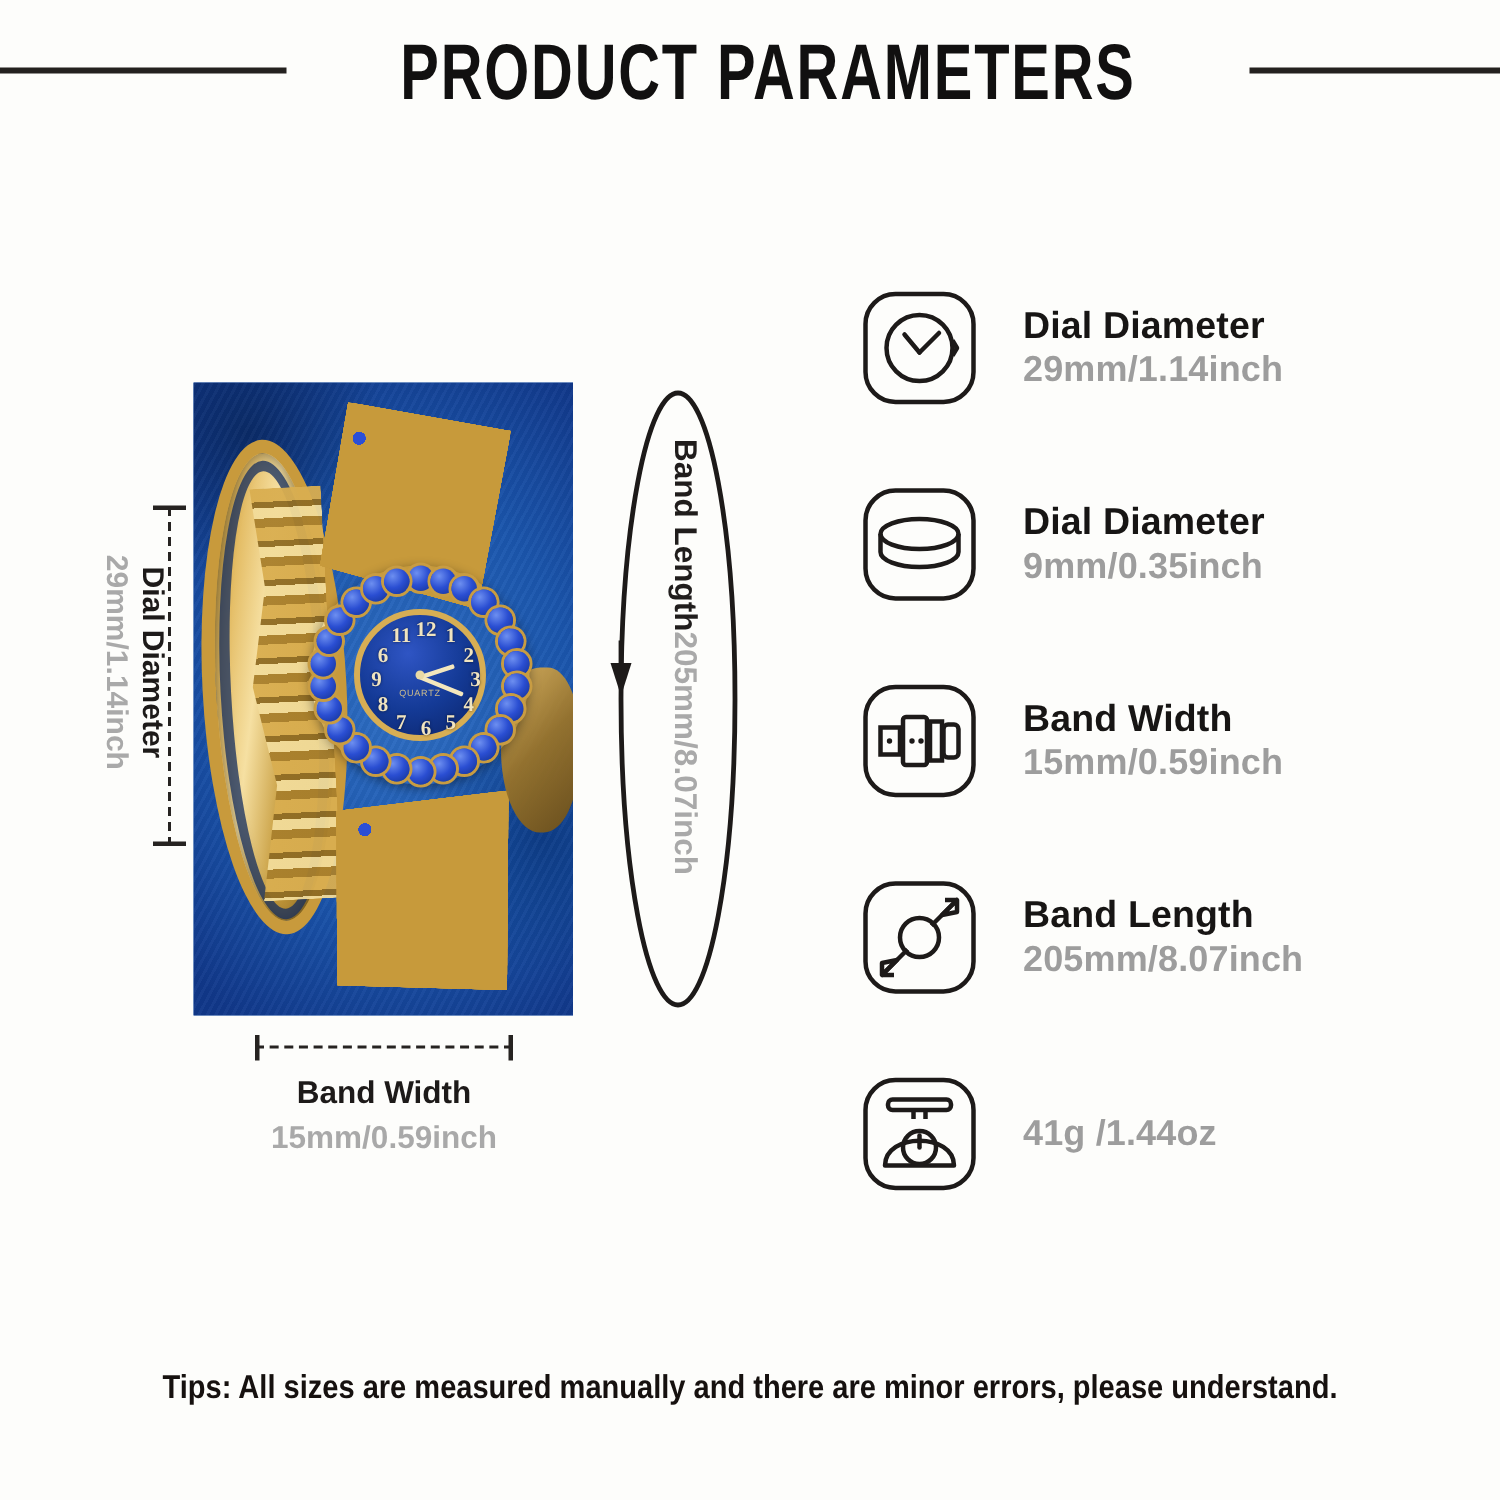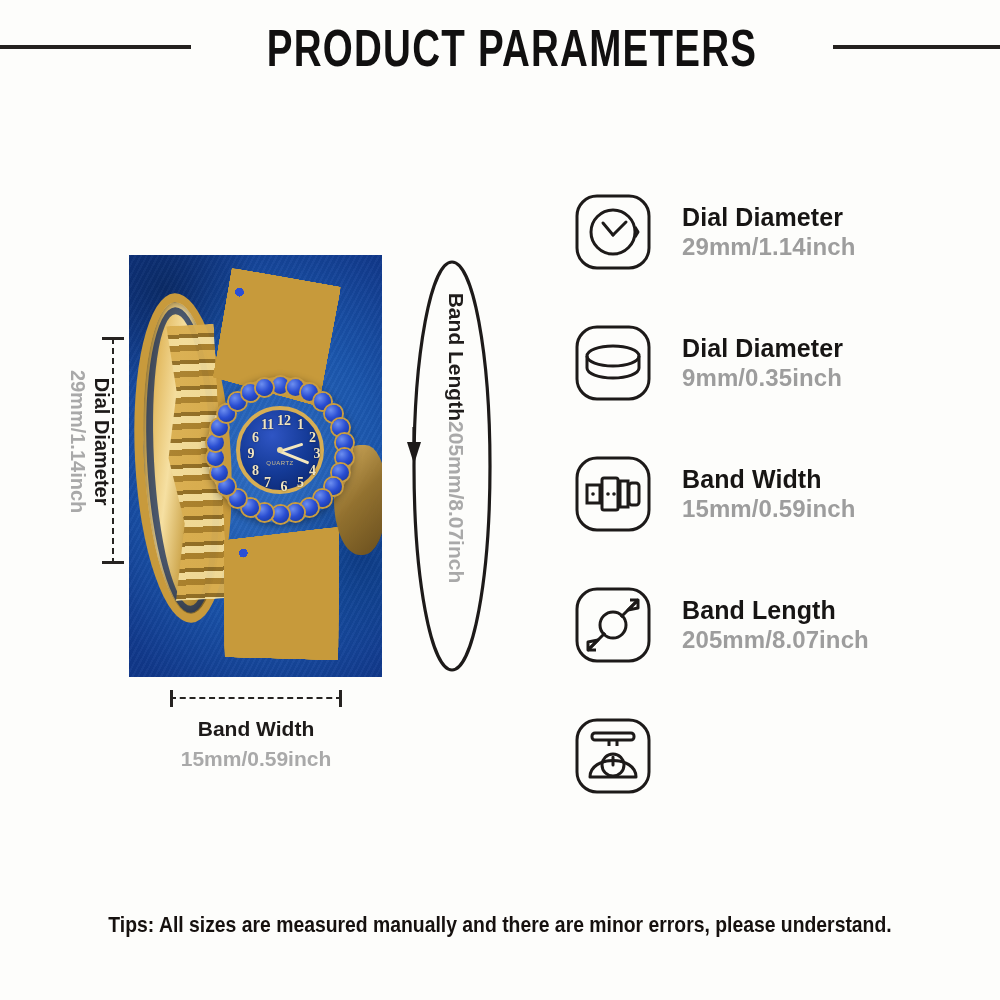--- a/index.html
+++ b/index.html
@@ -558,20 +558,21 @@
         <svg viewBox="0 0 82 82">
           <rect x="5" y="5" width="72" height="72" rx="20" ry="20" fill="none" stroke="#1d1a19" stroke-width="3"></rect>
           <rect x="20" y="18" width="42" height="7" rx="3" fill="none" stroke="#1d1a19" stroke-width="3"></rect>
           <path d="M 37 25 L 37 31 M 45 25 L 45 31" stroke="#1d1a19" stroke-width="3"></path>
           <path d="M 18 62 C 18 40, 64 40, 64 62 Z" fill="none" stroke="#1d1a19" stroke-width="3" stroke-linejoin="round"></path>
           <circle cx="41" cy="50" r="11" fill="none" stroke="#1d1a19" stroke-width="3"></circle>
           <path d="M 41 50 L 41 42" stroke="#1d1a19" stroke-width="3" stroke-linecap="round"></path>
         </svg>
       </div>
       <div class="spec-text">
+        <div class="spec-value">41g /1.44oz</div>
       </div>
     </div>
 
   </div>
 
   <div id="footer-tip">Tips: All sizes are measured manually and there are minor errors, please understand.</div>
 
 </div>
 
 </body></html>

